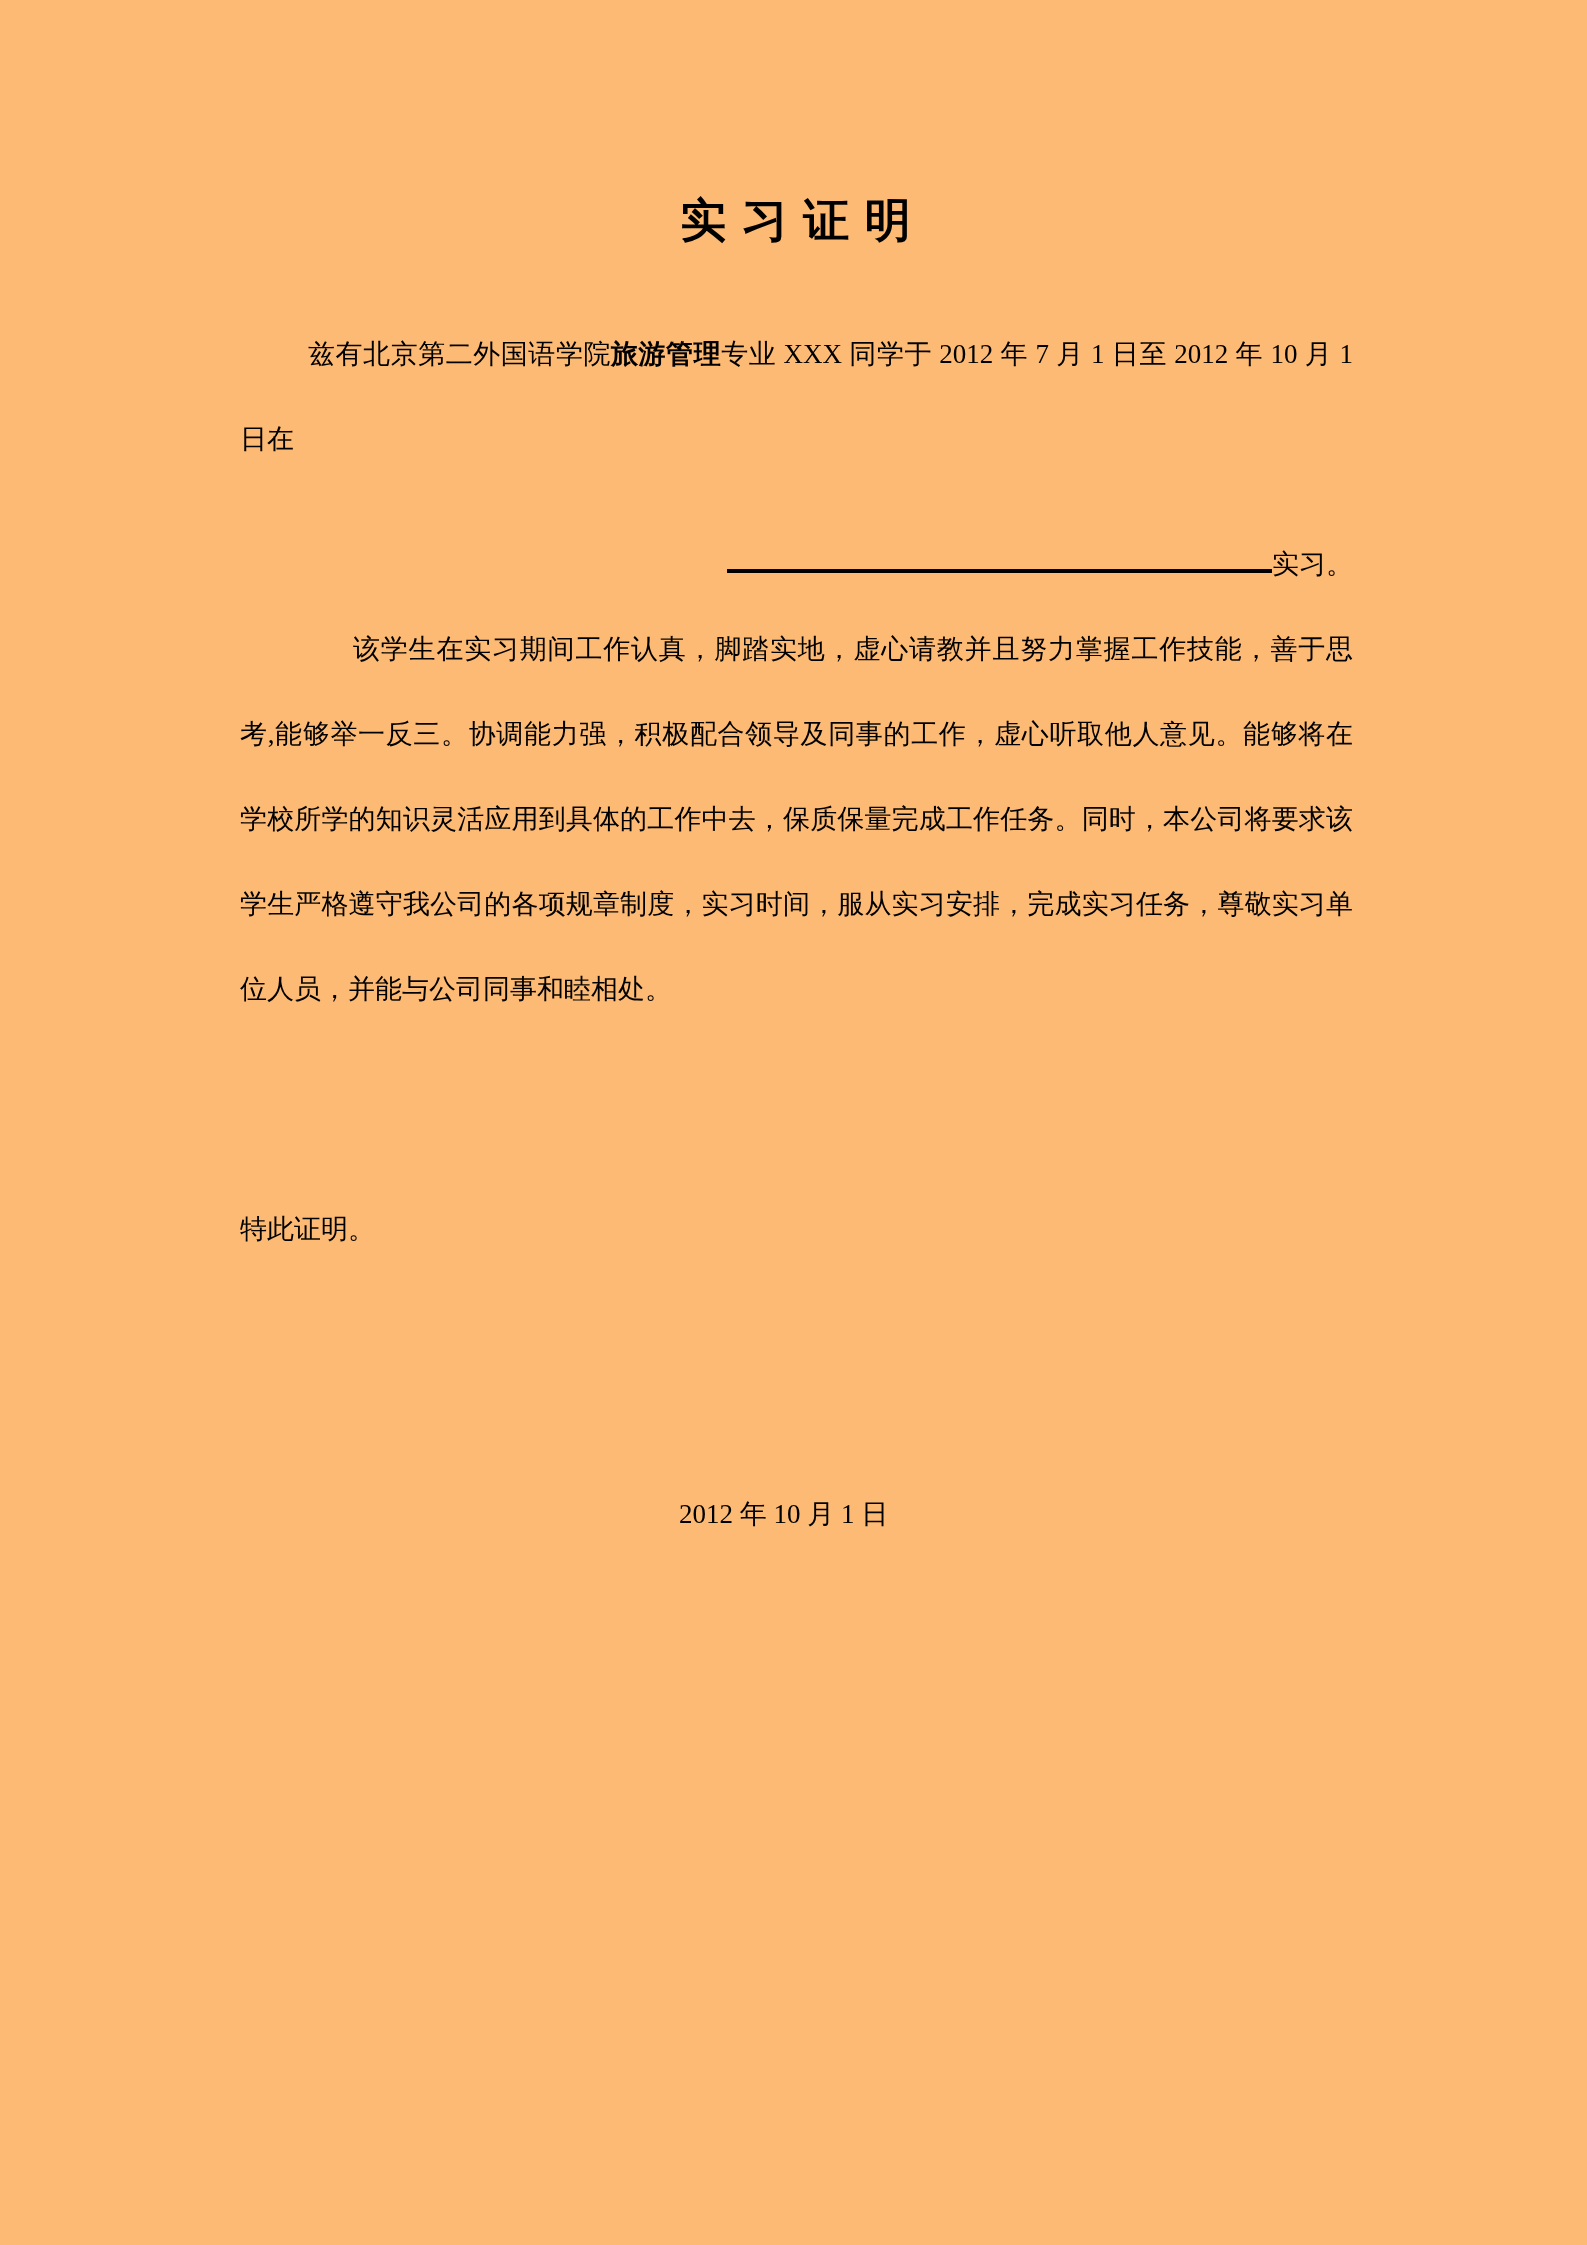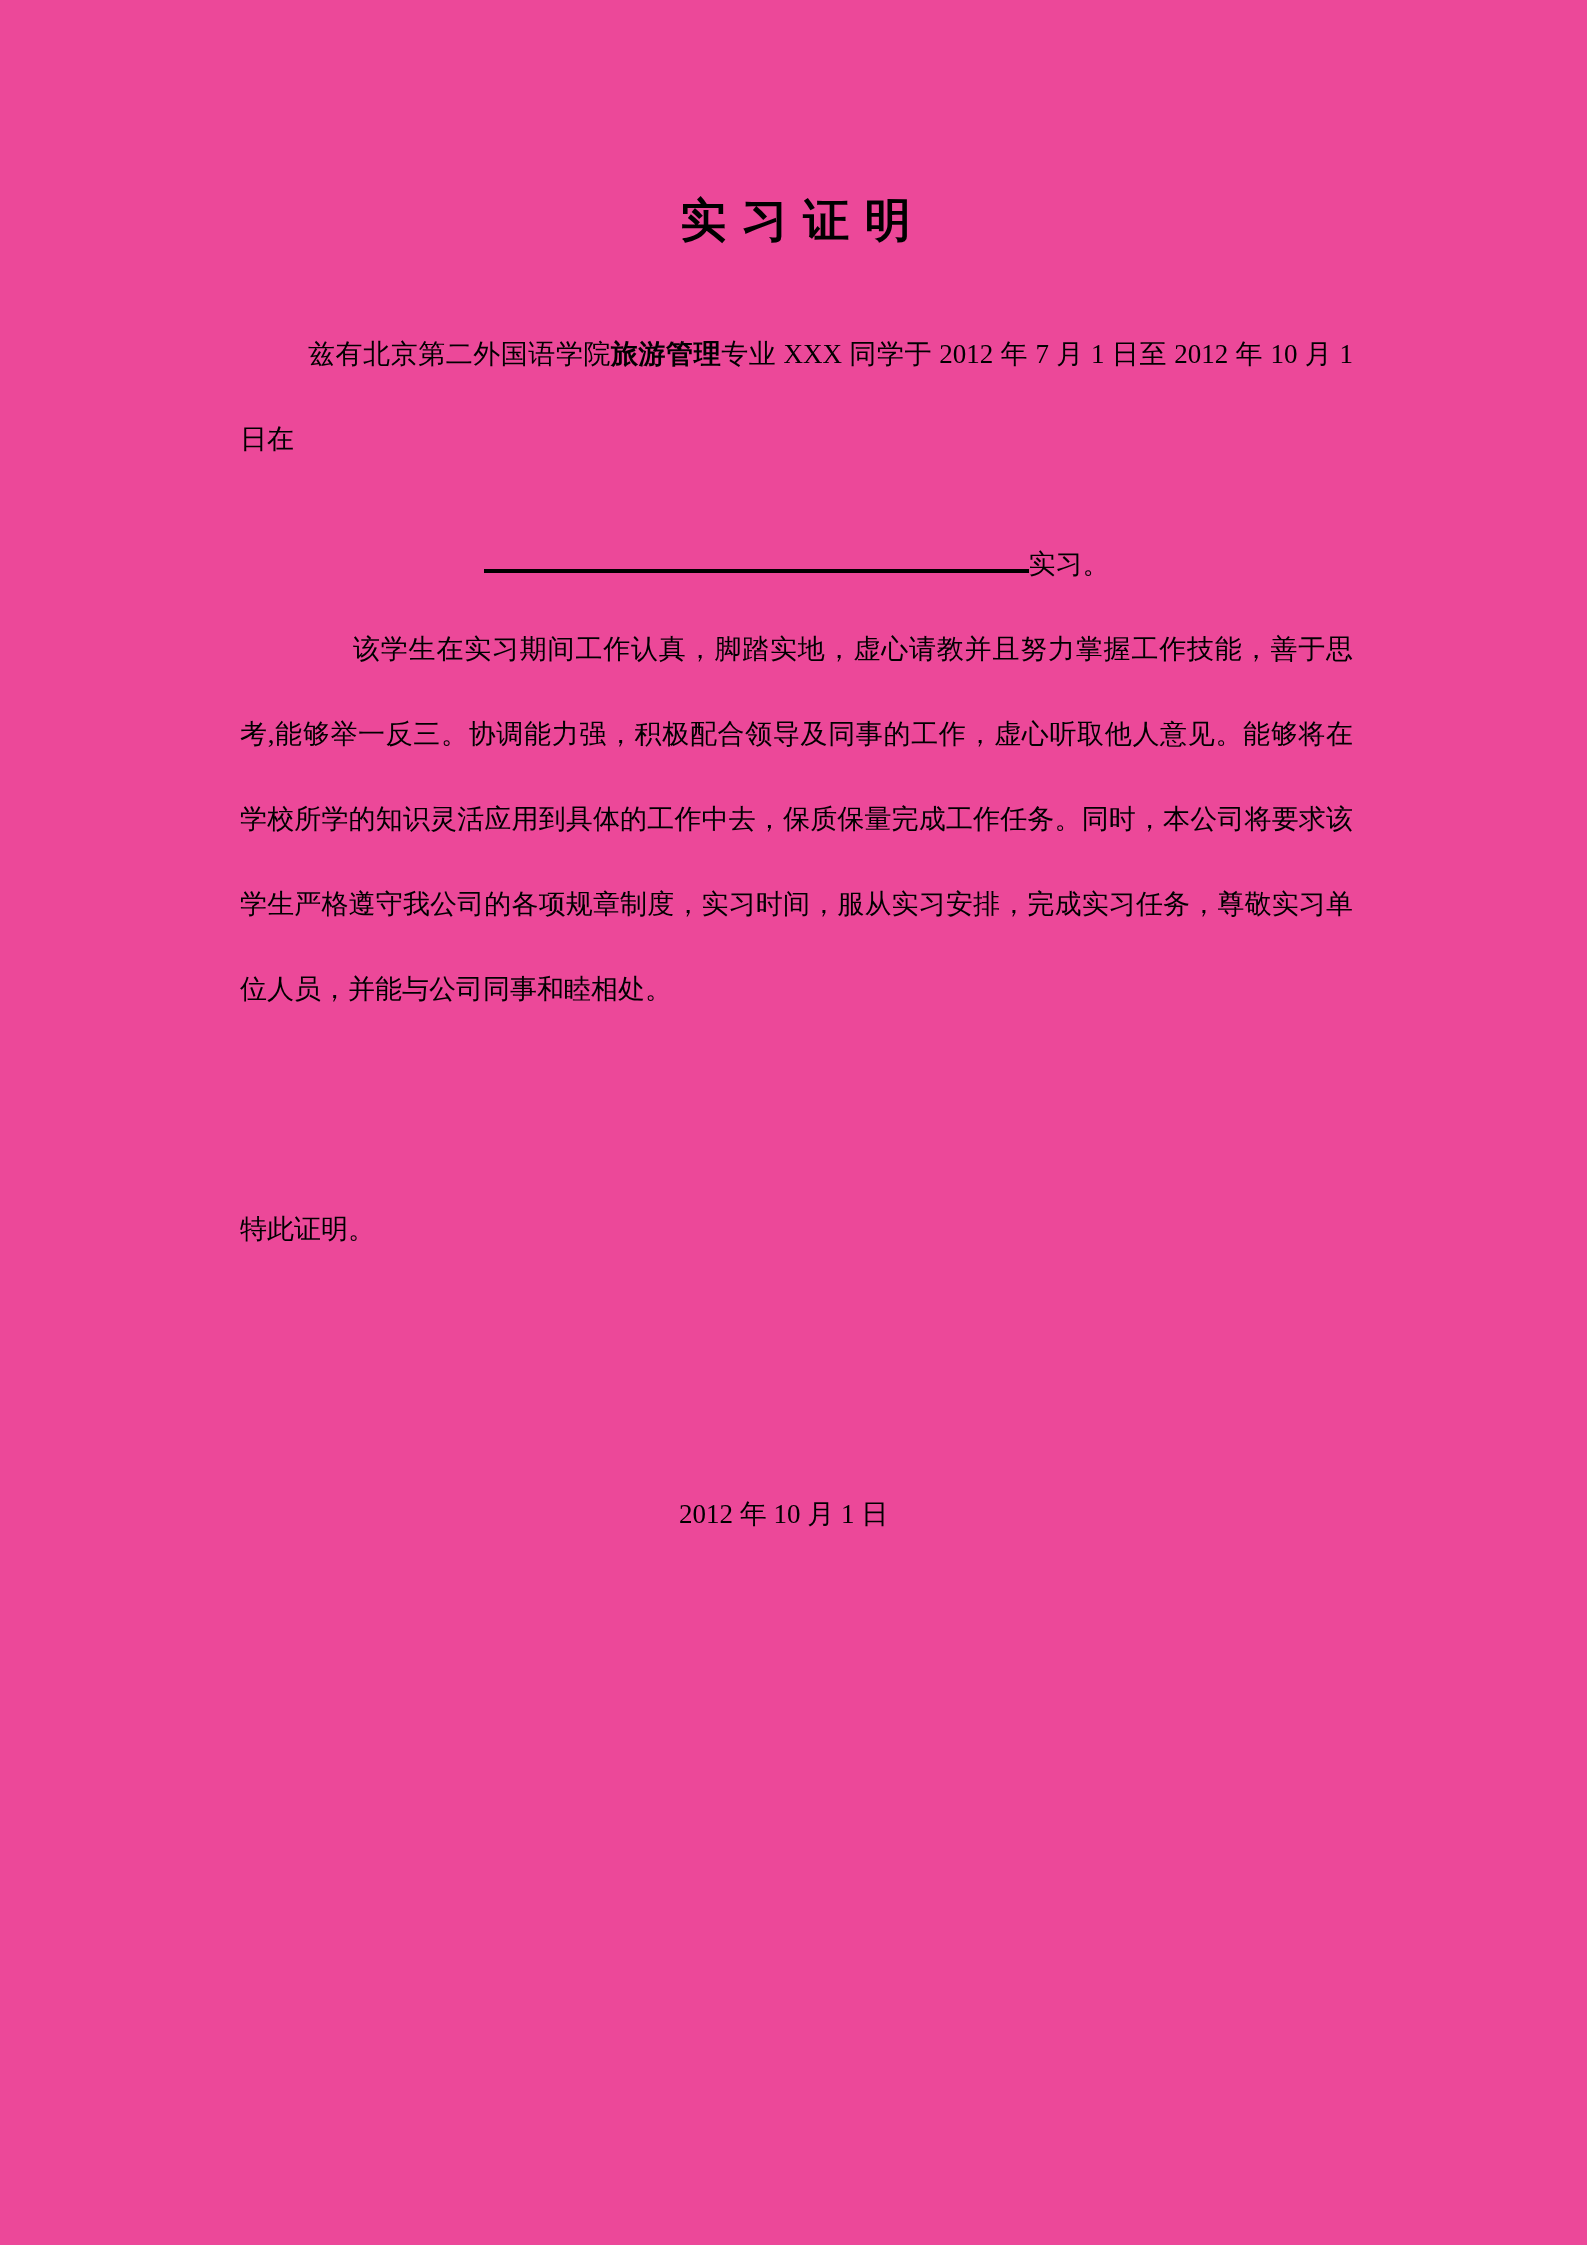--- a/index.html
+++ b/index.html
@@ -7,40 +7,40 @@
   body {
     width: 1587px;
     height: 2245px;
     font-family: "Liberation Serif", "DejaVu Serif", serif;
     color: #000000;
     overflow: hidden;
   }
   .page {
     width: 1587px;
     height: 2245px;
-    background: #ec4899;
+    background: #fdba74;
     padding-left: 240px;
     padding-right: 234px;
   }
   .title {
     padding-top: 190px;
     font-size: 46px;
     line-height: 62px;
     font-weight: bold;
     text-align: center;
     letter-spacing: 2px;
   }
   .para {
     font-size: 27px;
     line-height: 85px;
     text-align: justify;
     text-justify: inter-character;
   }
   .indent-intro   { margin-top: 60px;  text-indent: 68px; }
-  .underline-row  { margin-top: 40px;  text-align: center; }
+  .underline-row  { margin-top: 40px;  text-align: right; }
   .indent-body    { margin-top: 0px;   text-indent: 113px; }
   .indent-purpose { margin-top: 25px;  text-indent: 95px; }
   .closing-row    { margin-top: 155px; text-align: left; }
   .date-row       { margin-top: 200px; text-align: center; padding-right: 26px; }
   .blank-underline {
     display: inline-block;
     width: 545px;
     height: 1em;
     border-bottom: 4px solid #000000;
     vertical-align: baseline;

